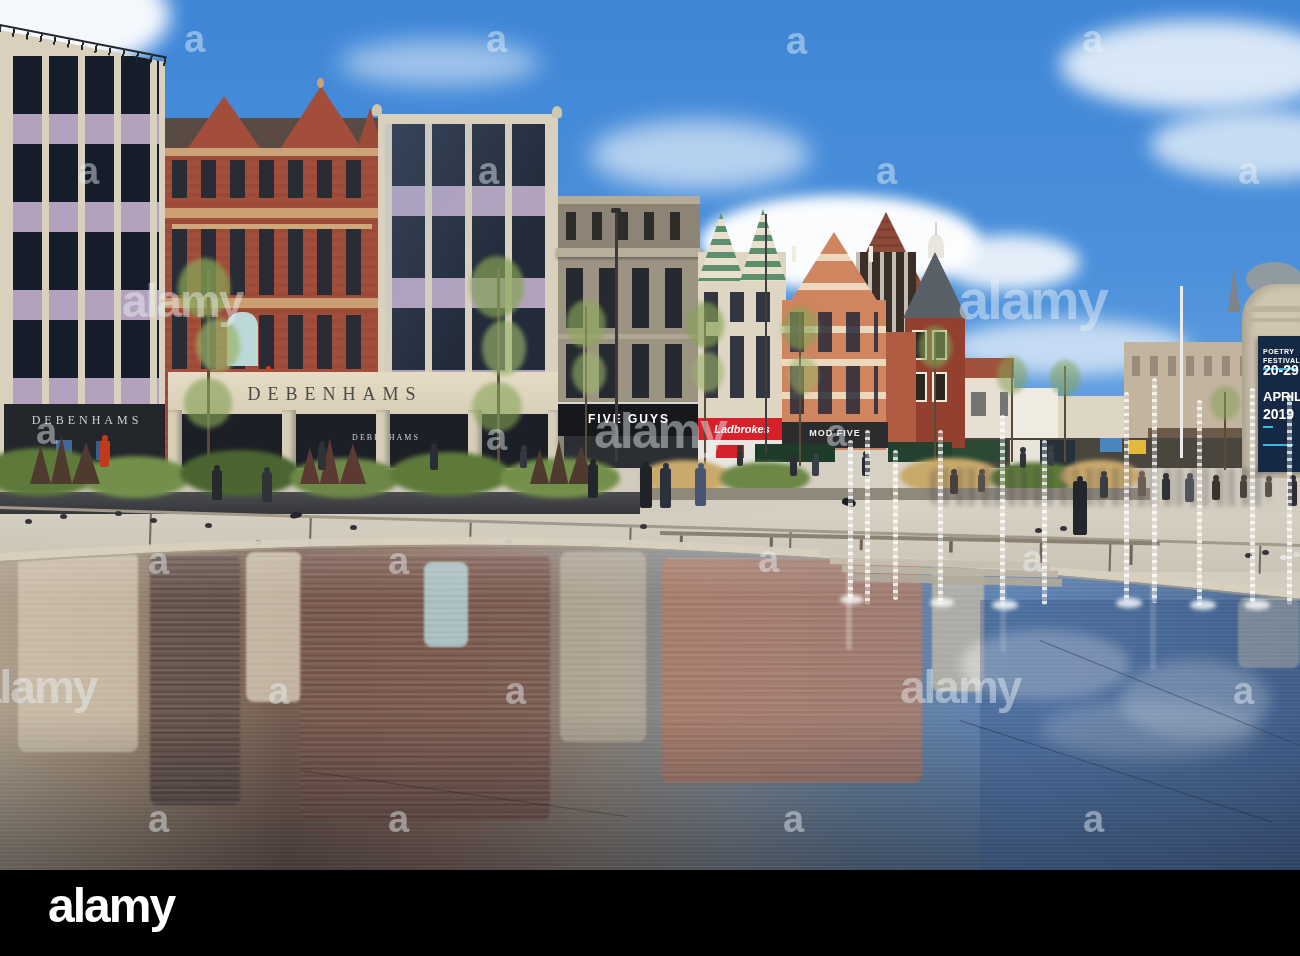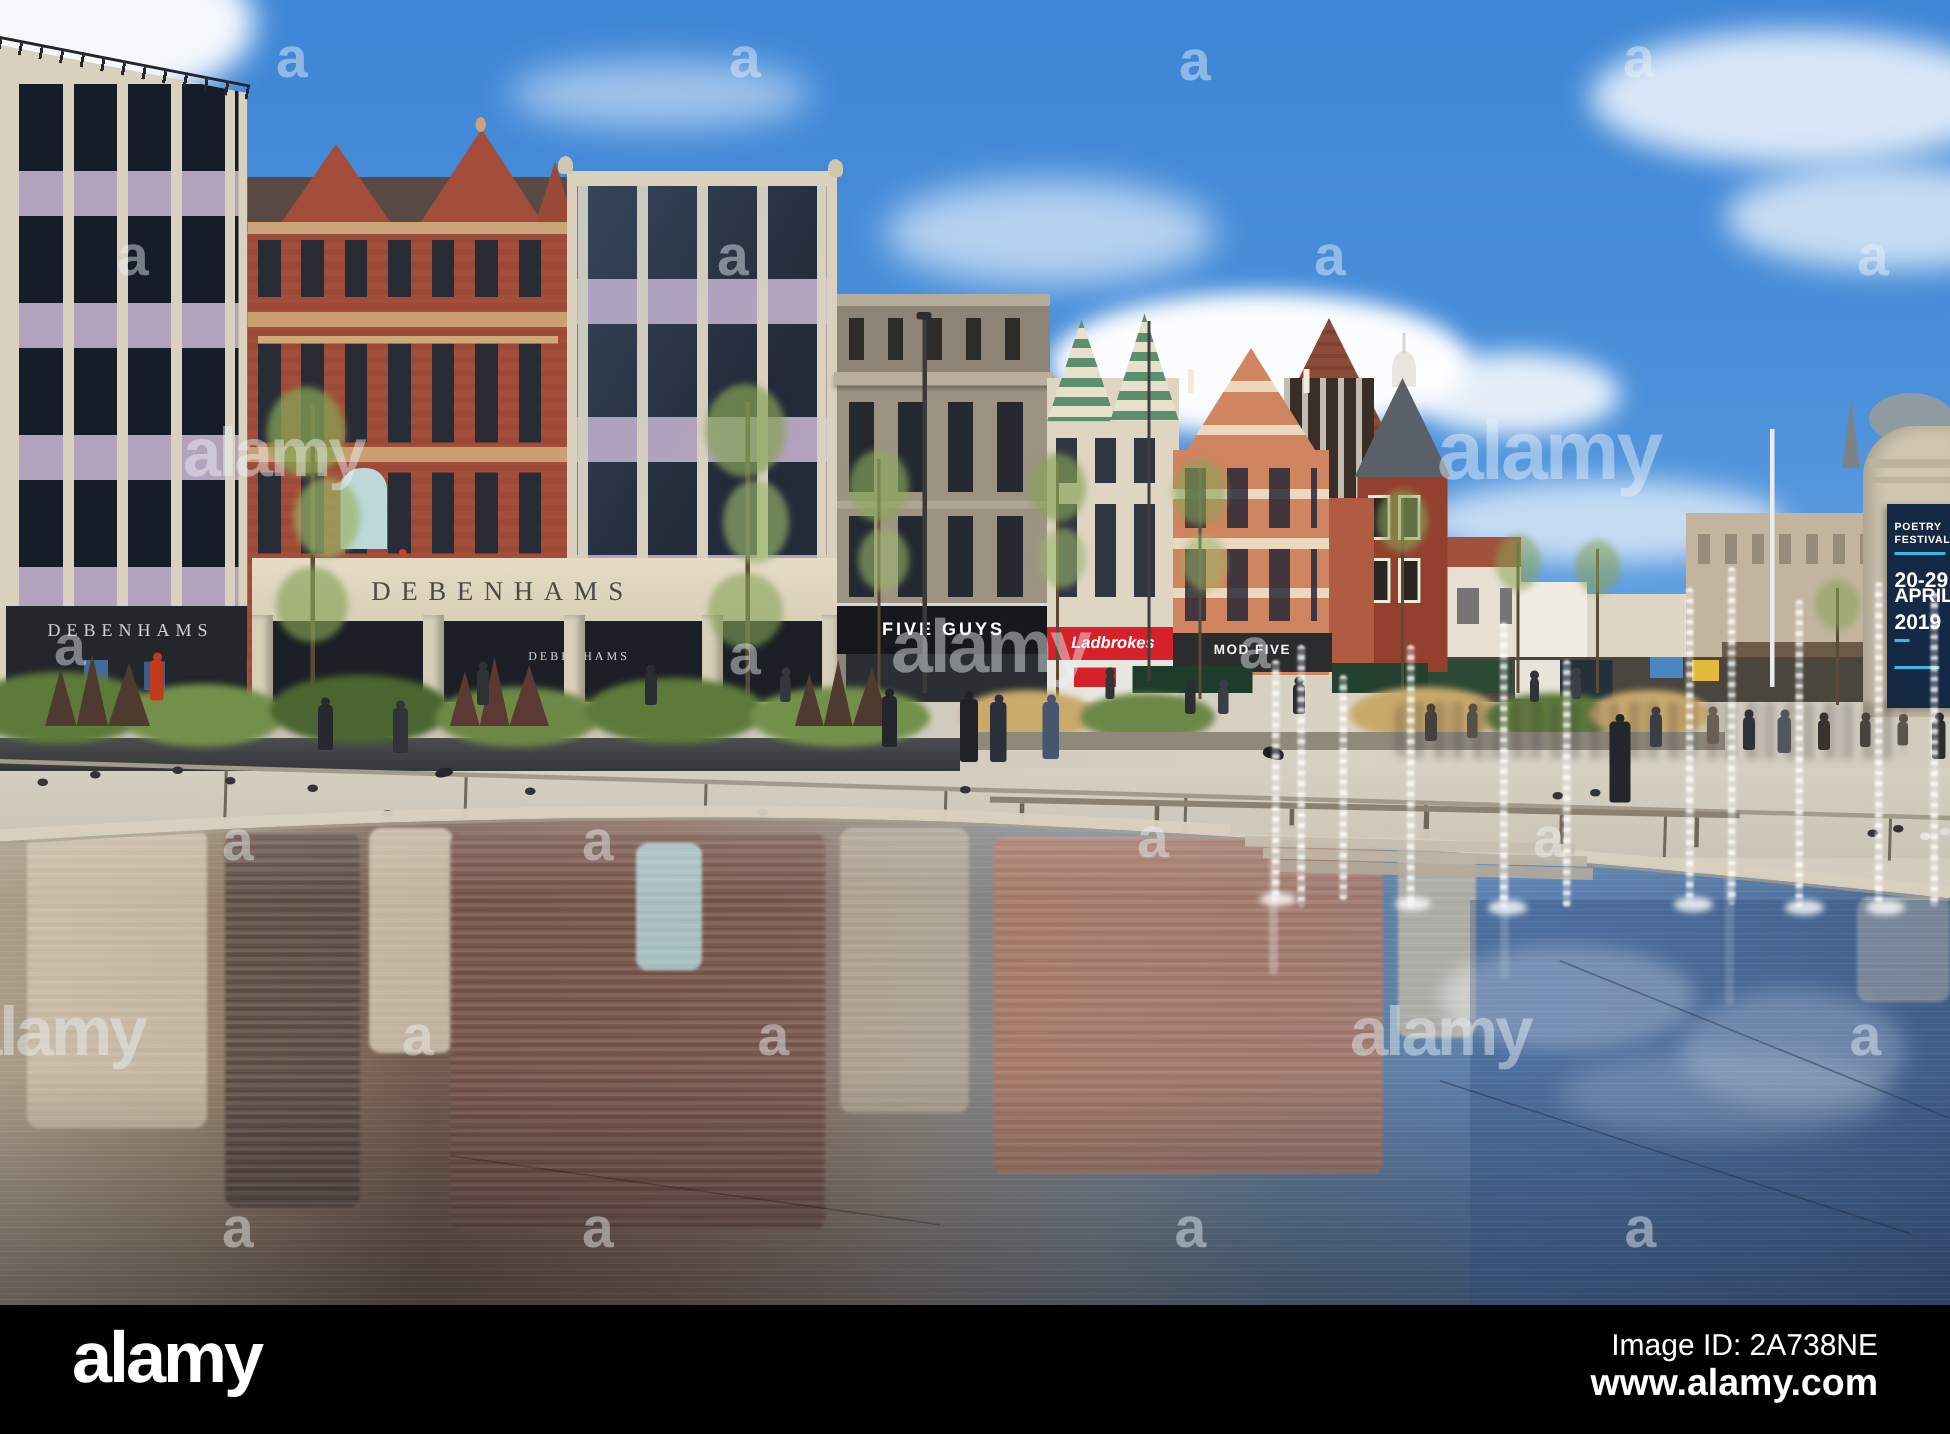--- a/index.html
+++ b/index.html
@@ -143,21 +143,21 @@
   <div style="left:888px;top:442px;width:64px;height:20px;background:#24402e;"></div>
 
   <div style="left:1246px;top:262px;width:56px;height:34px;border-radius:50%;background:#8f9ba0;"></div>
   <div style="left:1242px;top:284px;width:60px;height:194px;background:#cfc5b0;border-radius:34px 0 0 0;box-shadow:inset 6px 0 10px rgba(0,0,0,.18);"></div>
   <div style="left:1246px;top:306px;width:56px;height:6px;background:#bdb29b;"></div>
   <div style="left:1248px;top:318px;width:54px;height:4px;background:#bdb29b;"></div>
   <div style="left:1258px;top:336px;width:48px;height:136px;background:#152844;box-shadow:-2px 2px 4px rgba(0,0,0,.3);"></div>
   <b class="bannertxt" style="left:1263px;top:348px;font-size:7px;letter-spacing:.5px;">POETRY</b>
   <b class="bannertxt" style="left:1263px;top:357px;font-size:7px;letter-spacing:.5px;">FESTIVAL</b>
   <div style="left:1263px;top:368px;width:34px;height:2px;background:#39b8e8;"></div>
-  <b class="bannertxt" style="left:1263px;top:378px;font-size:14px;text-align:right;">20-29</b>
+  <b class="bannertxt" style="left:1263px;top:362px;font-size:14px;text-align:right;">20-29</b>
   <b class="bannertxt" style="left:1263px;top:390px;font-size:13px;">APRIL</b>
   <b class="bannertxt" style="left:1263px;top:406px;font-size:14px;">2019</b>
   <div style="left:1263px;top:426px;width:10px;height:2px;background:#39b8e8;"></div>
   <div style="left:1263px;top:444px;width:30px;height:2px;background:#39b8e8;"></div>
 
   <div style="left:615px;top:212px;width:3px;height:250px;background:#3a3a3a;"></div>
   <div style="left:611px;top:208px;width:10px;height:5px;background:#2e2e2e;border-radius:2px;"></div>
   <div style="left:765px;top:214px;width:2px;height:240px;background:#3f3f3f;"></div>
   <div style="left:1180px;top:286px;width:3px;height:172px;background:#ececec;"></div>
 
@@ -349,16 +349,14 @@
   <span class="wm wm-a" style="left:505px;top:672px;">a</span>
   <span class="wm wm-word" style="left:900px;top:664px;">alamy</span>
   <span class="wm wm-a" style="left:1233px;top:672px;">a</span>
   <span class="wm wm-a" style="left:148px;top:800px;">a</span>
   <span class="wm wm-a" style="left:388px;top:800px;">a</span>
   <span class="wm wm-a" style="left:783px;top:800px;">a</span>
   <span class="wm wm-a" style="left:1083px;top:800px;">a</span>
 
   <div style="left:0;top:870px;width:1300px;height:86px;background:#000;"></div>
   <b style="left:48px;top:882px;color:#fff;font-size:48px;font-weight:700;letter-spacing:-2px;line-height:1;">alamy</b>
-  <span style="left:950px;top:886px;width:302px;color:#fff;font-size:20px;text-align:right;">Image ID: 2A738NE</span>
-  <b style="left:950px;top:908px;width:302px;color:#fff;font-size:25px;font-weight:700;text-align:right;">www.alamy.com</b>
 
 </div>
 
 </body></html>

